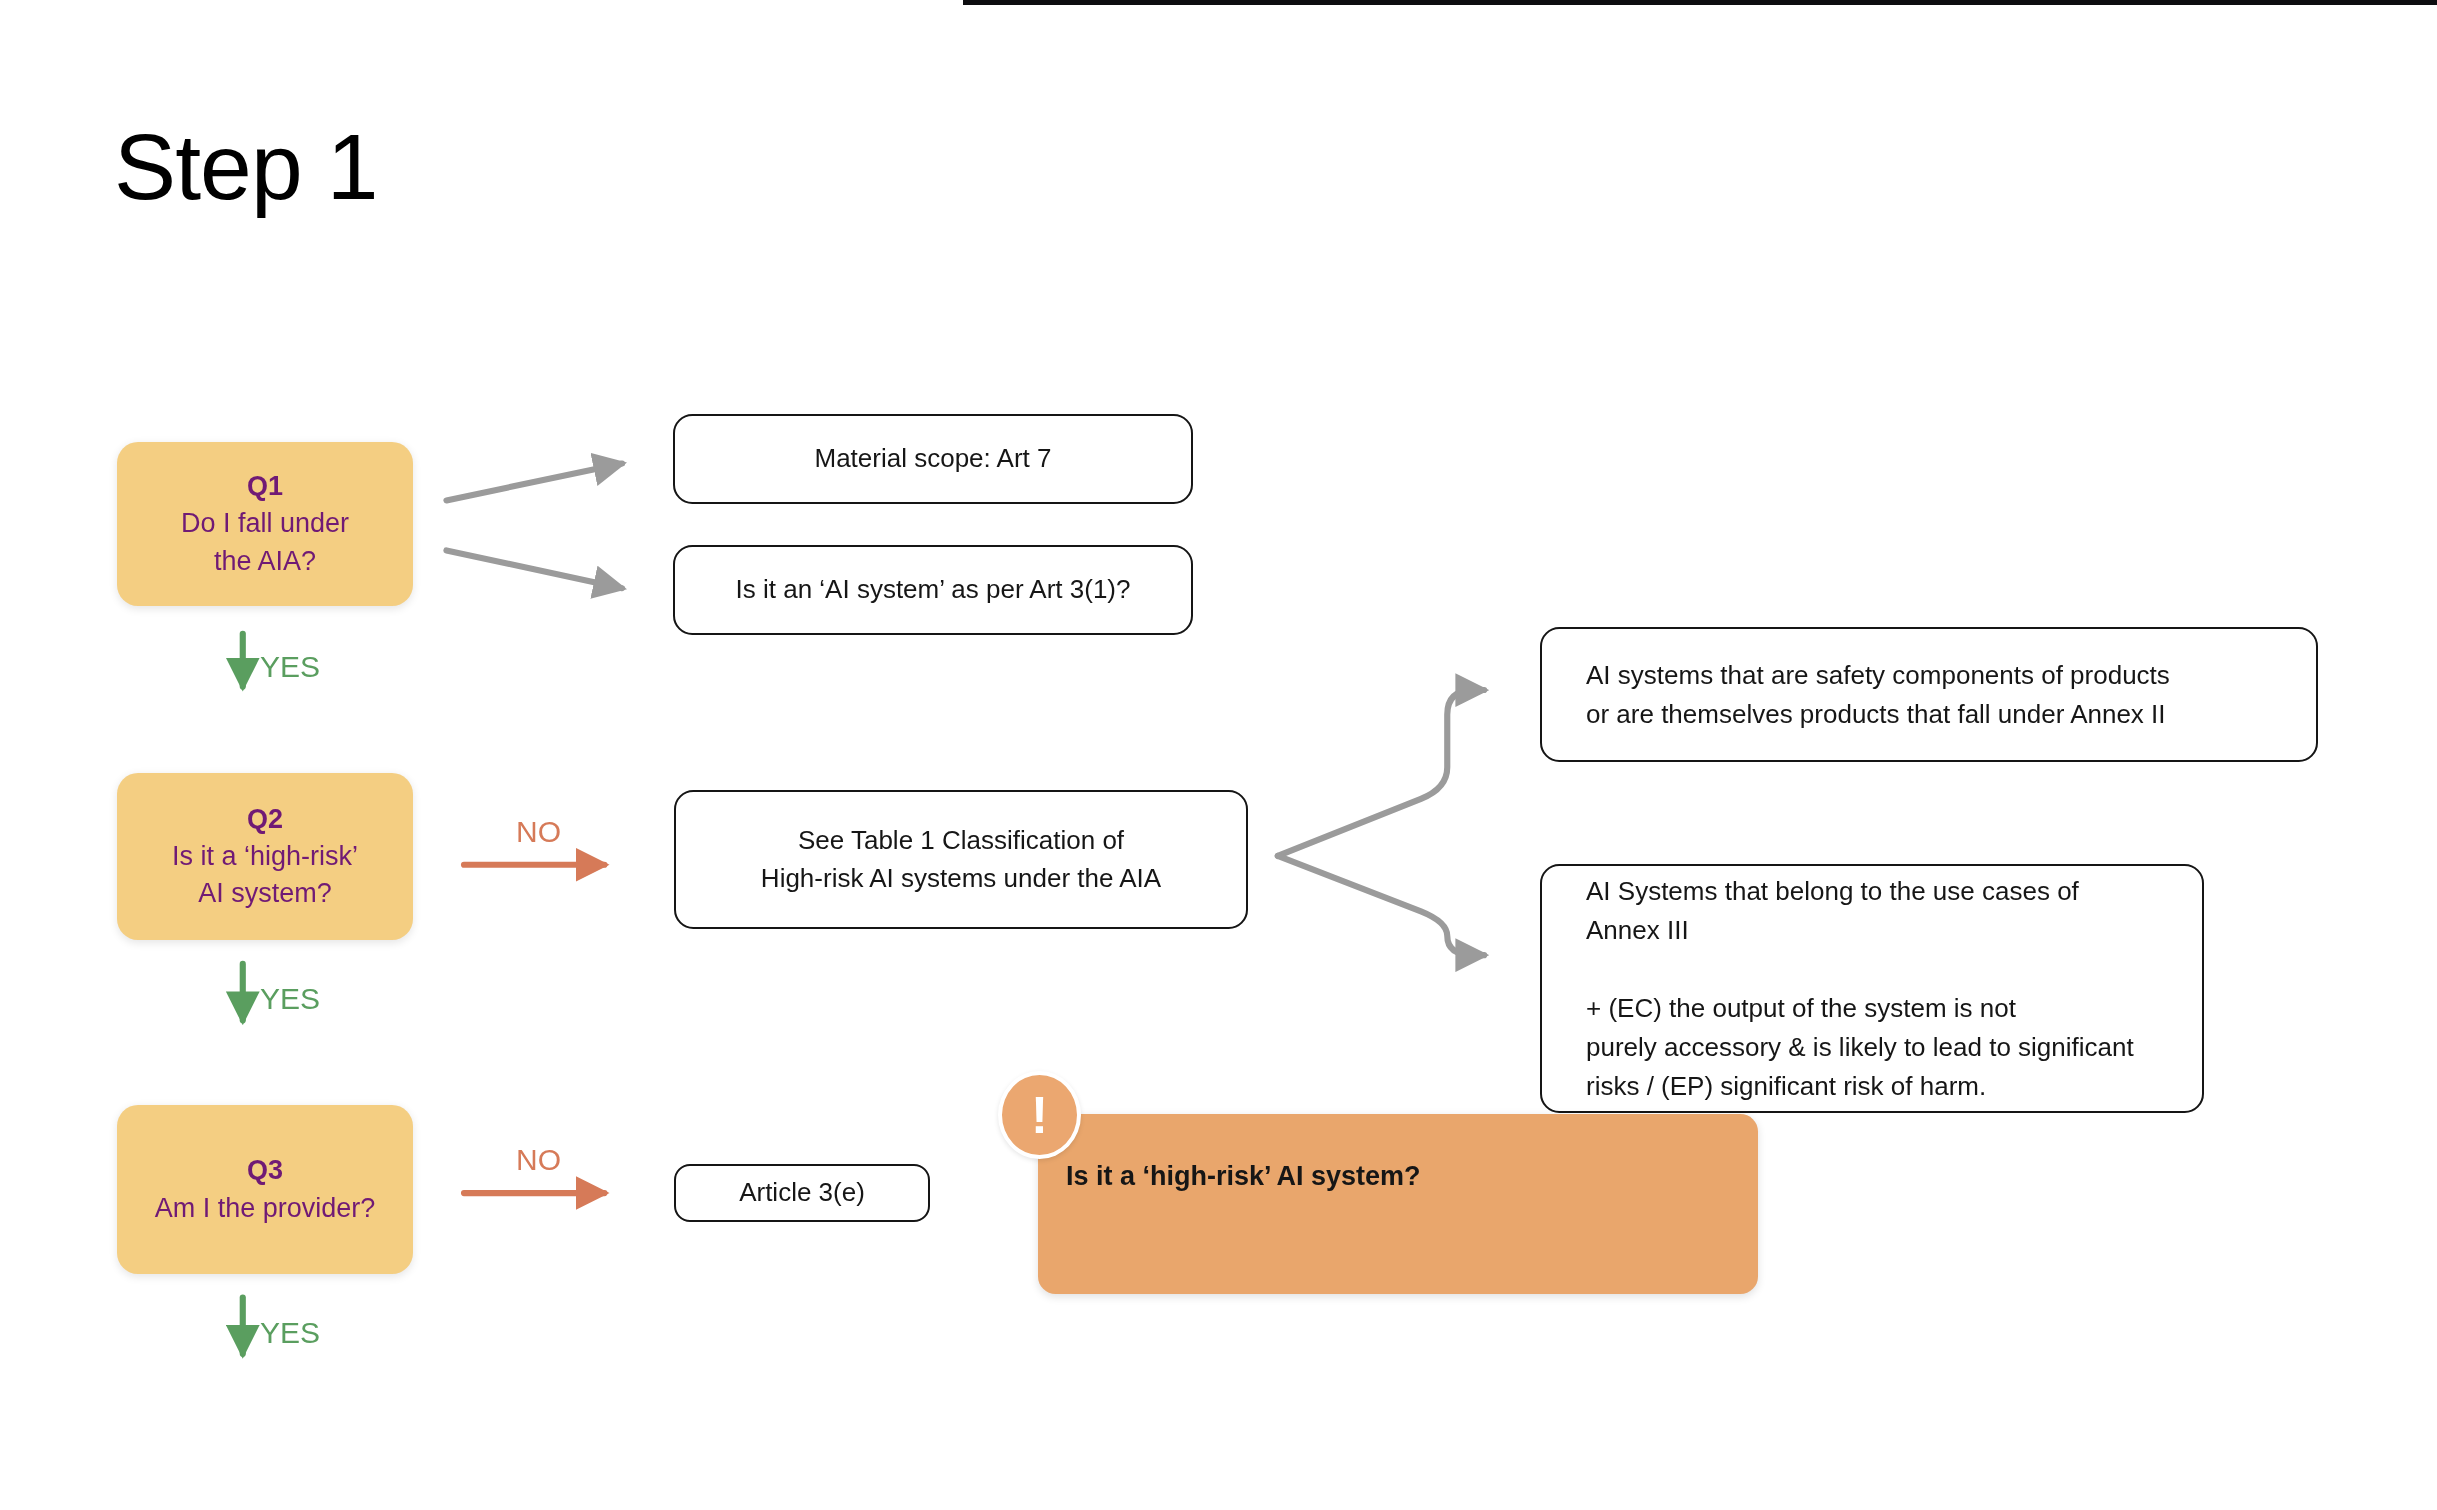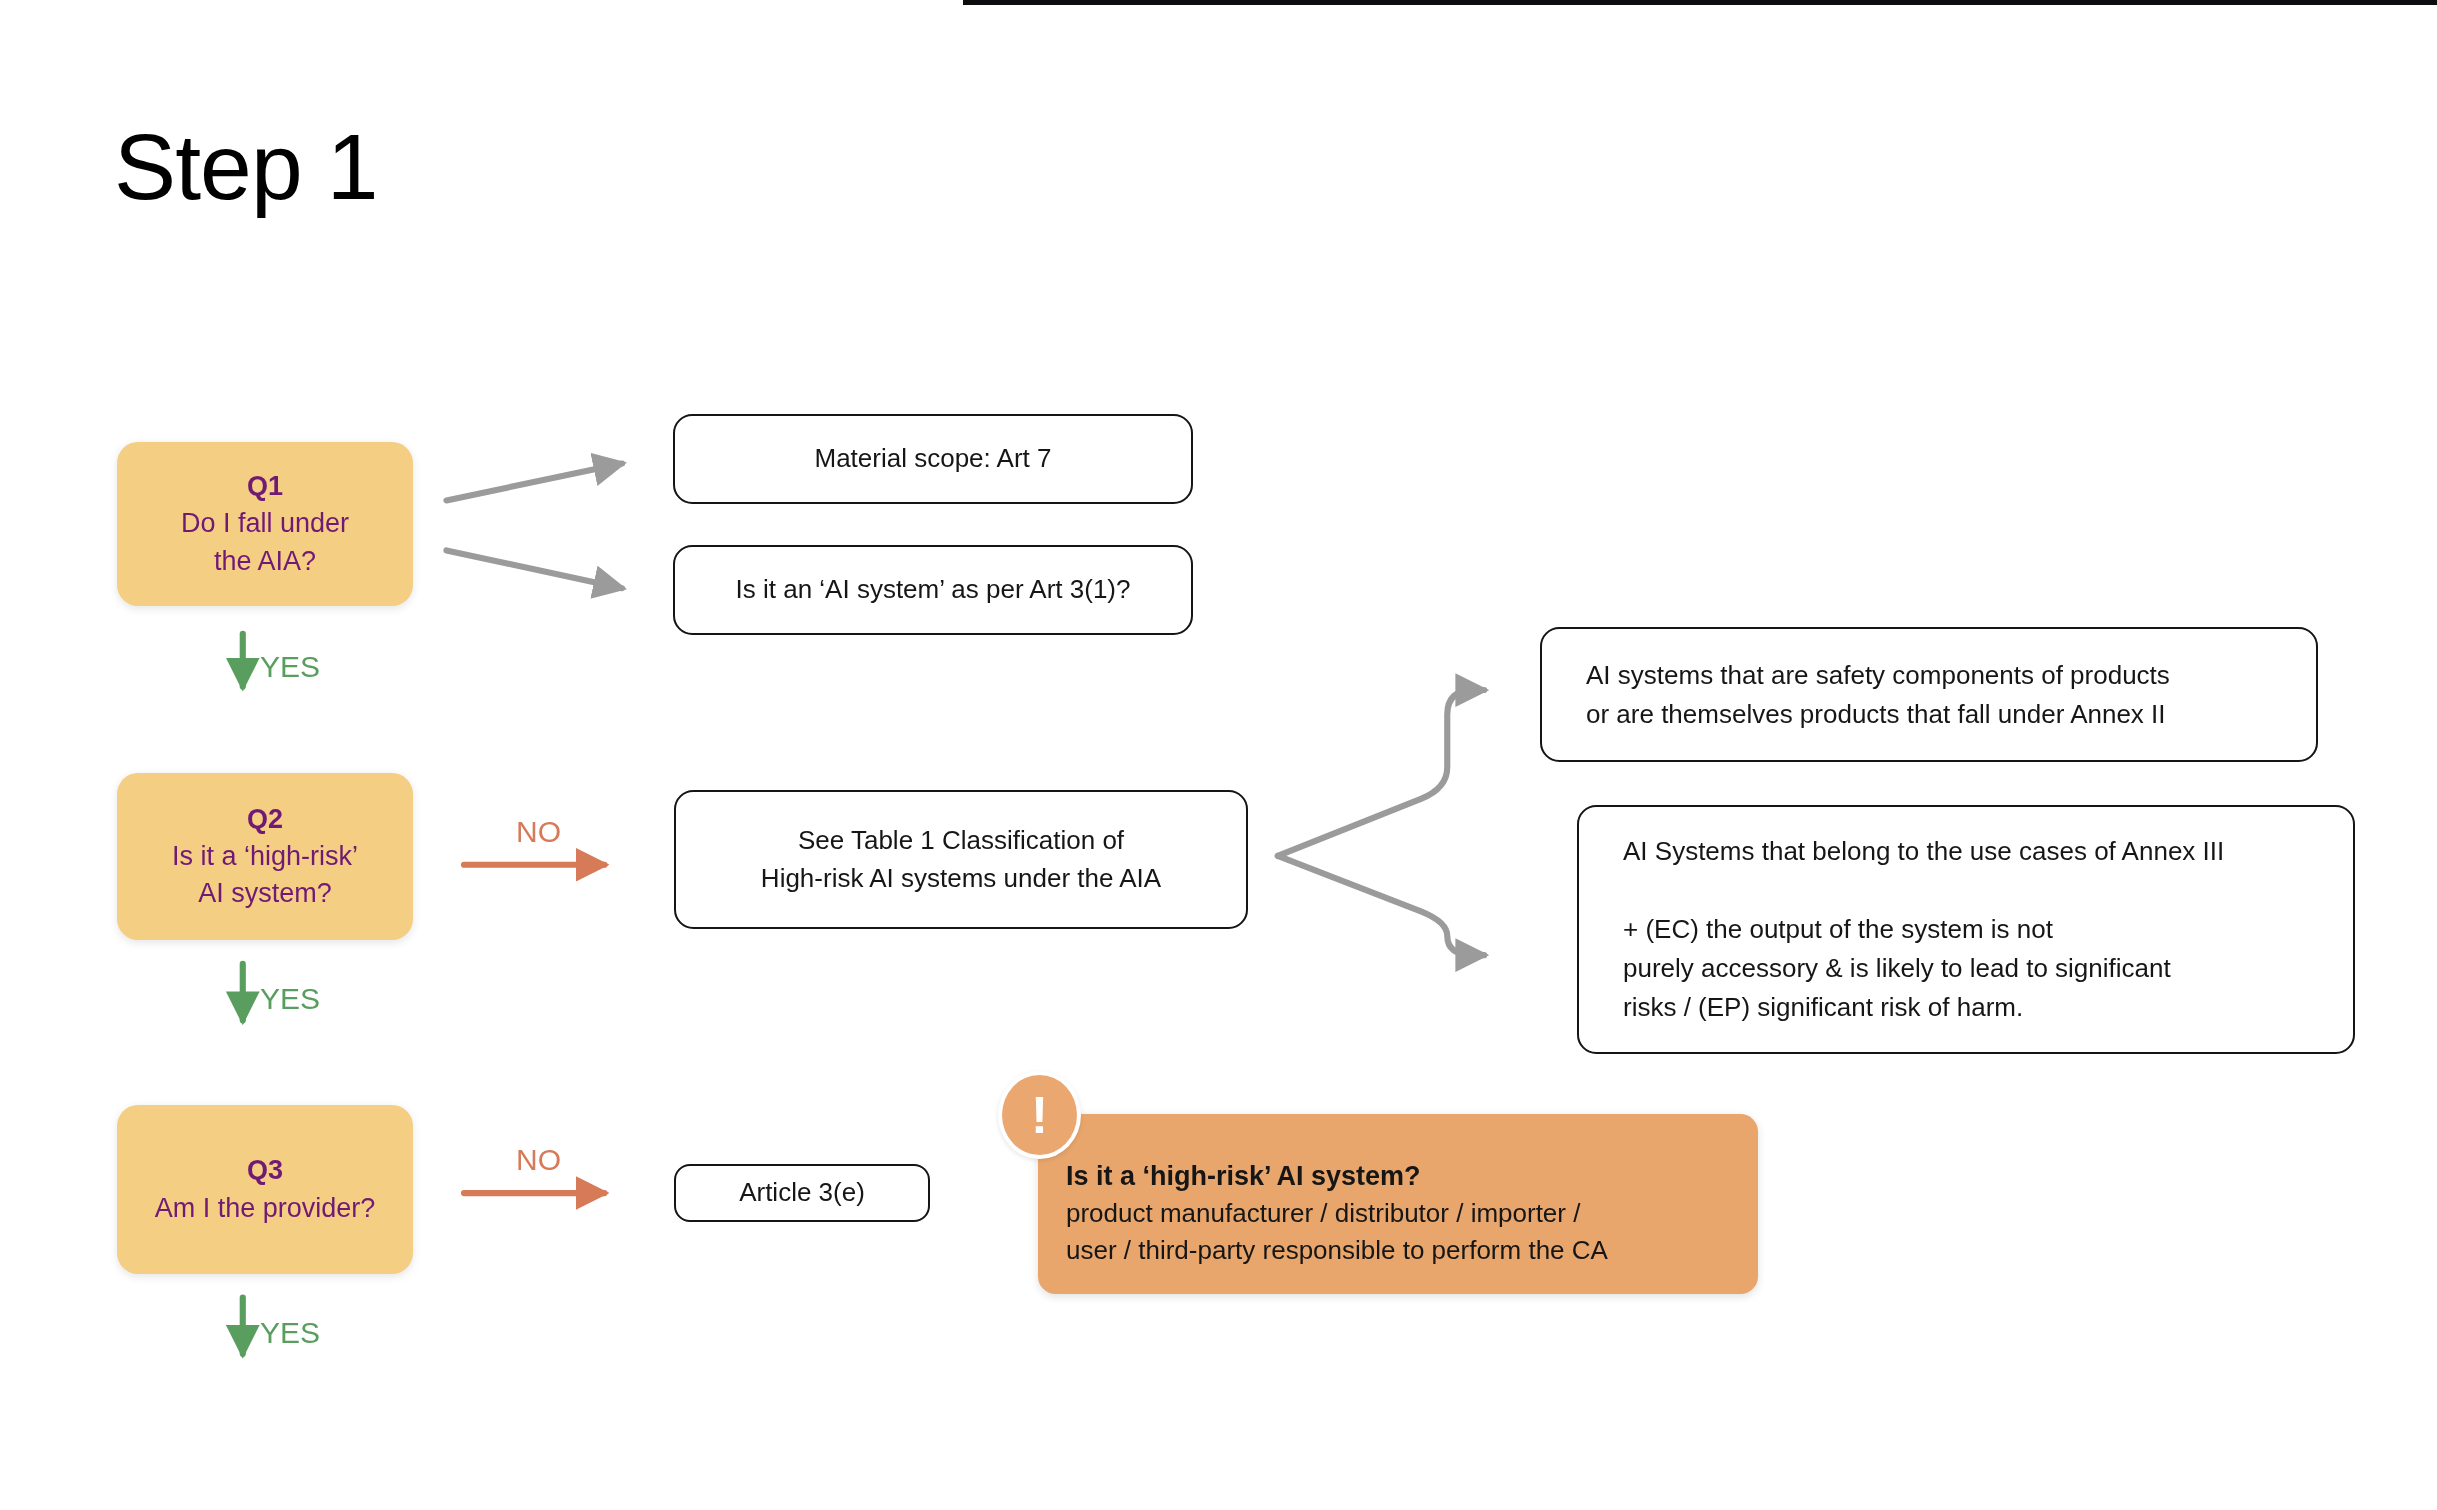--- a/index.html
+++ b/index.html
@@ -100,35 +100,33 @@
   <div class="wbox" style="left:673px;top:414px;width:520px;height:90px;">Material scope: Art 7</div>
 
   <div class="wbox" style="left:673px;top:545px;width:520px;height:90px;">Is it an ‘AI system’ as per Art 3(1)?</div>
 
   <div class="wbox preline" style="left:674px;top:790px;width:574px;height:139px;">See Table 1 Classification of
 High-risk AI systems under the AIA</div>
 
   <div class="wbox left preline" style="left:1540px;top:627px;width:778px;height:135px;line-height:1.5;">AI systems that are safety components of products
 or are themselves products that fall under Annex II</div>
 
-  <div class="wbox left preline" style="left:1540px;top:805px;width:778px;height:249px;line-height:1.5;margin-left:37px;">AI Systems that belong to the use cases of Annex III
+  <div class="wbox left preline" style="left:1540px;top:864px;width:664px;height:249px;line-height:1.5;">AI Systems that belong to the use cases of Annex III
 
 + (EC) the output of the system is not
 purely accessory &amp; is likely to lead to significant
 risks / (EP) significant risk of harm.</div>
 
   <div class="wbox" style="left:674px;top:1164px;width:256px;height:58px;border-radius:16px;">Article 3(e)</div>
 
   <div class="lbl yes" style="left:260px;top:650px;">YES</div>
   <div class="lbl yes" style="left:260px;top:982px;">YES</div>
   <div class="lbl yes" style="left:260px;top:1316px;">YES</div>
   <div class="lbl no" style="left:516px;top:815px;">NO</div>
   <div class="lbl no" style="left:516px;top:1143px;">NO</div>
 
   <div class="note">
     <div class="note-title">Is it a ‘high-risk’ AI system?</div>
-    <div class="note-body preline">product manufacturer / distributor / importer /
-user / third-party responsible to perform the CA</div>
   </div>
   <div class="alert-badge">!</div>
 
 </div>
 
 
 </body></html>

